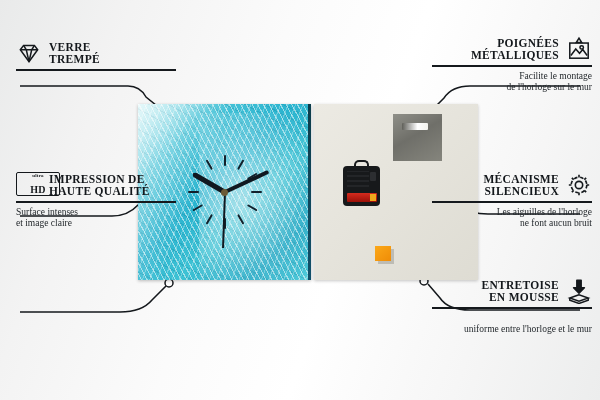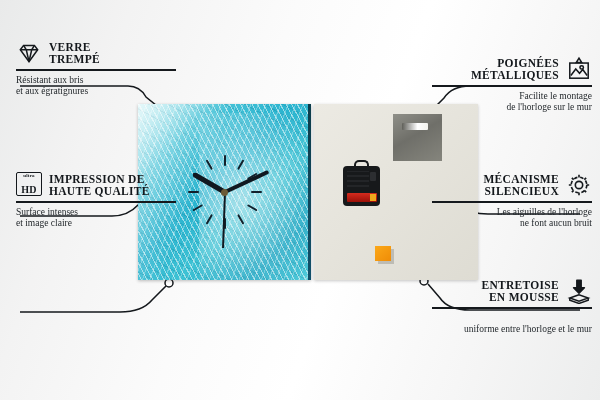--- a/index.html
+++ b/index.html
@@ -79,25 +79,25 @@
   .title { font-weight: bold; font-size: 11.5px; line-height: 12.5px;
     letter-spacing: .3px; color: #14181c; }
   .rule { height: 1.6px; background: #15191d; margin: 3px 0 4px; }
   .desc { font-size: 9.5px; line-height: 11px; color: #23282c; }
   .ico { width: 26px; height: 26px; flex: 0 0 26px; color:#14181c; }
   .ico svg { display:block; width:100%; height:100%; }
 
   #c-verre     { left: 16px;  top: 40px; }
   #c-impression{ left: 16px;  top: 172px; }
   #c-bords     { left: 16px;  top: 280px; }
-  #c-poignees  { right: 8px;  top: 56px; }
+  #c-poignees  { right: 8px;  top: 36px; }
   #c-mecanisme { right: 8px;  top: 172px; }
   #c-entretoise{ right: 8px;  top: 278px; }
 
-  #hd-icon { width:26px; height:24px; border:1.8px solid #14181c; border-radius:2px;
+  #hd-icon { width:44px; height:24px; border:1.8px solid #14181c; border-radius:2px;
     display:flex; flex-direction:column; align-items:center; justify-content:space-between; line-height:1; }
   #hd-icon .u { font-size:5px; font-weight:bold; letter-spacing:.2px; }
   #hd-icon .h { font-size:10px; font-weight:bold; letter-spacing:.2px; }
 
   #links { position:absolute; inset:0; pointer-events:none; }
 </style>
 </head>
 <body>
 
 <div id="stage">
@@ -197,24 +197,20 @@
           <path d="M4 9 L7 5 H17 L20 9 L12 20 Z"></path>
           <path d="M4 9 H20 M7 5 L9.5 9 L12 20 M17 5 L14.5 9 L12 20"></path>
         </svg>
       </span>
       <span class="title">
         <span>VERRE</span><br>
         <span>TREMPÉ</span>
       </span>
     </div>
     <div class="rule"></div>
-    <div class="desc">
-      <span>Résistant aux bris</span><br>
-      <span>et aux égratignures</span>
-    </div>
   </div>
 
   <div class="callout left" id="c-impression">
     <div class="head">
       <span class="ico">
         <span id="hd-icon">
           <span class="u">ultra</span>
           <span class="h">HD</span>
         </span>
       </span>

